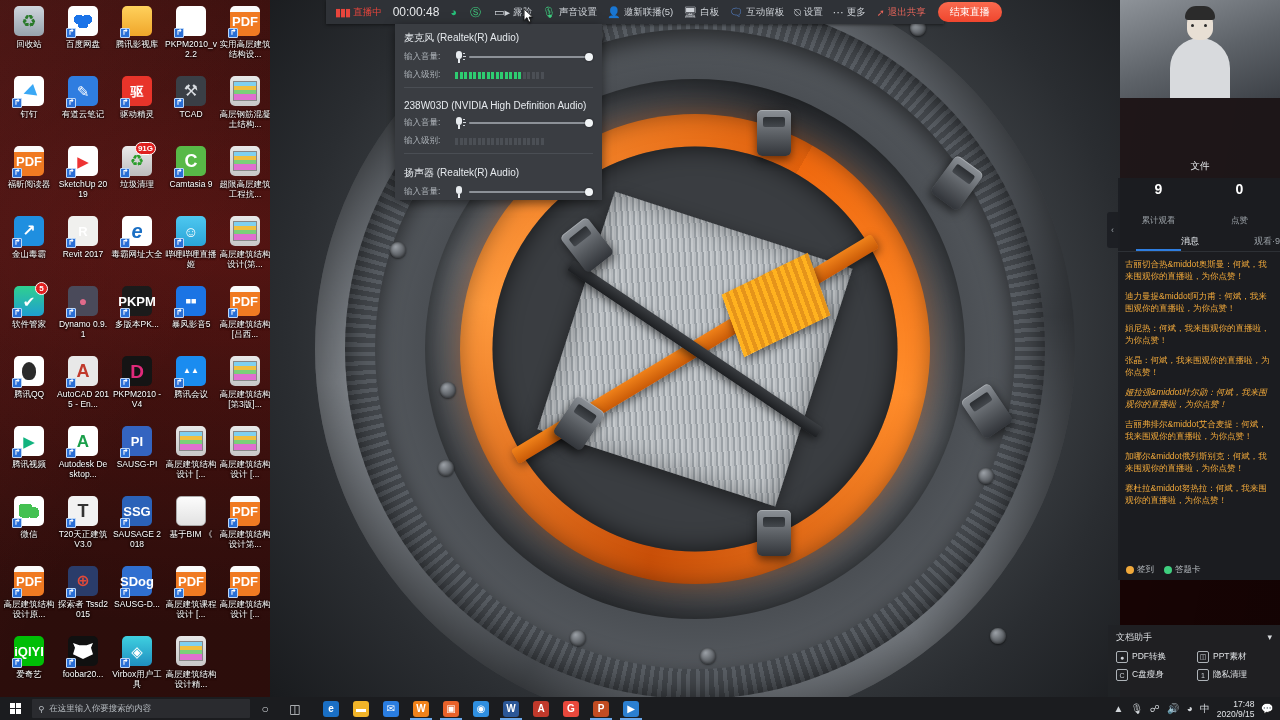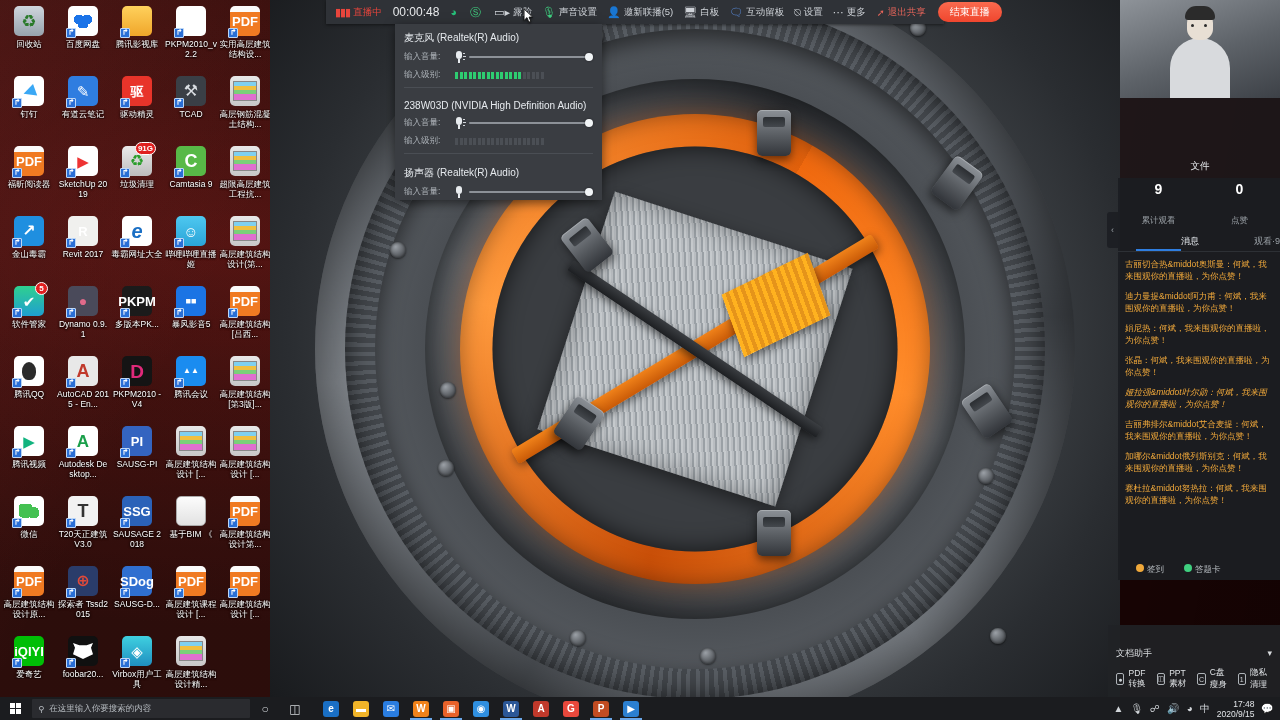--- a/index.html
+++ b/index.html
@@ -362,21 +362,21 @@
   .stat .cap { font-size: 8.5px; color: #9aa0a6; margin-top: 17px; }
   #chat-tabs { display: flex; height: 22px; border-bottom: 1px solid #2d3035; }
   .ctab { flex: 1; text-align: right; font-size: 9px; color: #9aa0a6; line-height: 22px; position: relative; cursor: default; }
   .ctab.active { color: #e8ecf0; }
   .ctab.active::after {
     content:""; position: absolute; left: 18px; right: 18px; bottom: 0; height: 2px; background: #2f7ee0;
   }
   #chat-list { flex: 1; overflow: hidden; padding: 6px 7px 0 7px; }
   .msg { font-size: 8.5px; line-height: 12px; color: #f0a83a; margin-bottom: 8px; word-break: break-all; }
   #chat-actions { display: flex; gap: 10px; padding: 6px 8px 4px 8px; font-size: 8.5px; color: #b8bdc2; }
-  .chip { display: flex; align-items: flex-start; gap: 3px; cursor: default; margin-left: 10px; }
+  .chip { display: flex; align-items: center; gap: 3px; cursor: default; }
   .chip .dot { width: 8px; height: 8px; border-radius: 50%; }
   #chat-input-row {
     height: 26px; border-top: 1px solid #2d3035;
     display: flex; align-items: center; padding: 0 4px 0 8px;
   }
   #chat-input {
     flex: 1; background: transparent; border: none; outline: none;
     color: #cfd3d8; font-size: 8.5px; font-family: "Liberation Sans", sans-serif;
   }
   #chat-input::placeholder { color: #7e848a; }
@@ -405,28 +405,28 @@
   #file-panel .fp-title { text-align: center; font-size: 9.5px; padding-top: 10px; }
   #file-panel .fp-sub { text-align: center; font-size: 9.5px; position: absolute; left: 0; right: 0; top: 160px; }
 
   
   #doc-assistant {
     position: absolute; right: 0; bottom: 23px;
     width: 172px; height: 72px;
     background: rgba(32,34,38,.9);
     color: #e0e3e6;
     z-index: 40;
-    padding: 20px 8px;
+    padding: 4px 8px;
   }
   #doc-assistant .da-head {
     display: flex; align-items: center; justify-content: space-between;
     font-size: 9px; color: #d8dbde; height: 16px;
   }
   #doc-assistant .da-grid {
-    display: grid; grid-template-columns: 1fr 1fr 1fr 1fr; row-gap: 6px; column-gap: 6px;
+    display: grid; grid-template-columns: 1fr 1fr; row-gap: 6px; column-gap: 6px;
     margin-top: 6px;
   }
   .da-item { display: flex; align-items: center; gap: 4px; font-size: 8.5px; color: #dfe2e5; cursor: default; }
   .da-item .di {
     width: 12px; height: 12px; border: 1px solid #aeb3b8; border-radius: 2px;
     display: flex; align-items: center; justify-content: center; font-size: 7px; color: #cfd3d8;
   }
 
   
   #taskbar {

